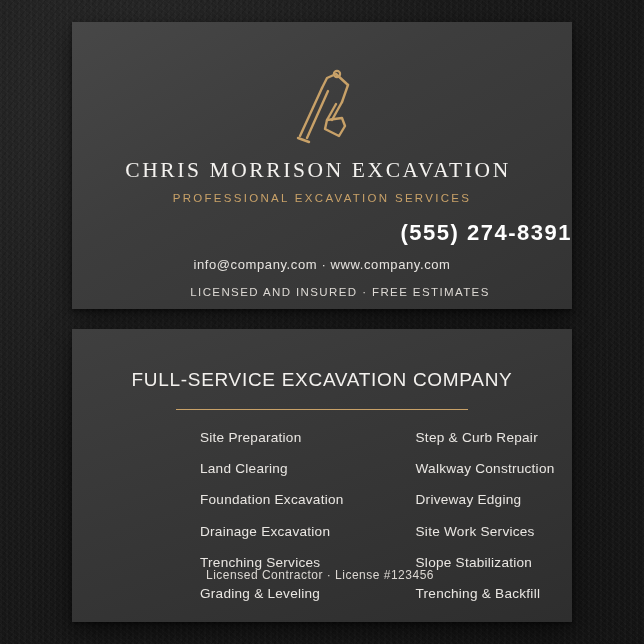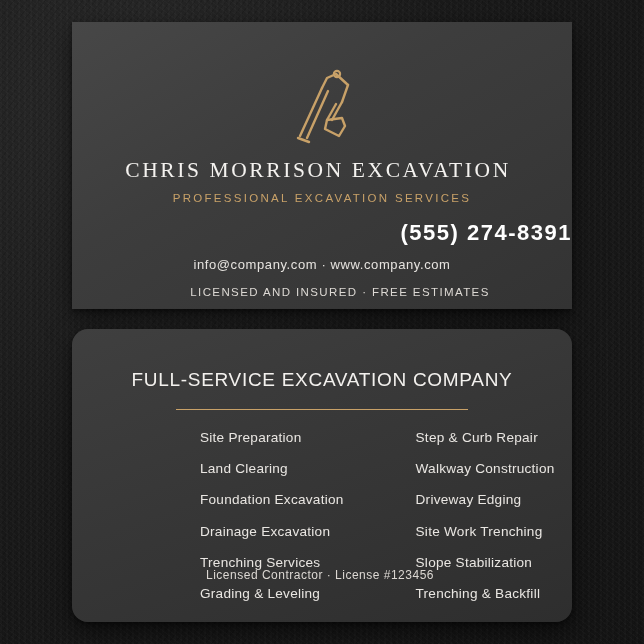--- a/index.html
+++ b/index.html
@@ -86,21 +86,20 @@
     color: #ddd9d4;
     margin: 0;
     padding-left: 36px;
   }
 
   
   #card-back {
     left: 72px; top: 329px;
     width: 500px; height: 293px;
     background: linear-gradient(160deg, #3f3f3f 0%, #373737 45%, #2e2e2e 100%);
-    border-radius: 16px;
   }
   .back-title {
     position: absolute;
     left: 0; right: 0; top: 40px;
     text-align: center;
     font-size: 19px;
     letter-spacing: 0.7px;
     color: #f3f1ee;
     margin: 0;
   }
@@ -182,21 +181,21 @@
         <span class="svc-item">Land Clearing</span>
         <span class="svc-item">Foundation Excavation</span>
         <span class="svc-item">Drainage Excavation</span>
         <span class="svc-item">Trenching Services</span>
         <span class="svc-item">Grading &amp; Leveling</span>
       </div>
       <div class="svc-col">
         <span class="svc-item">Step &amp; Curb Repair</span>
         <span class="svc-item">Walkway Construction</span>
         <span class="svc-item">Driveway Edging</span>
-        <span class="svc-item">Site Work Trenching</span>
+        <span class="svc-item">Site Work Services</span>
         <span class="svc-item">Slope Stabilization</span>
         <span class="svc-item">Trenching &amp; Backfill</span>
       </div>
     </div>
 
     <p class="footer-note">Licensed Contractor · License #123456</p>
   </div>
 
 </div>
 

